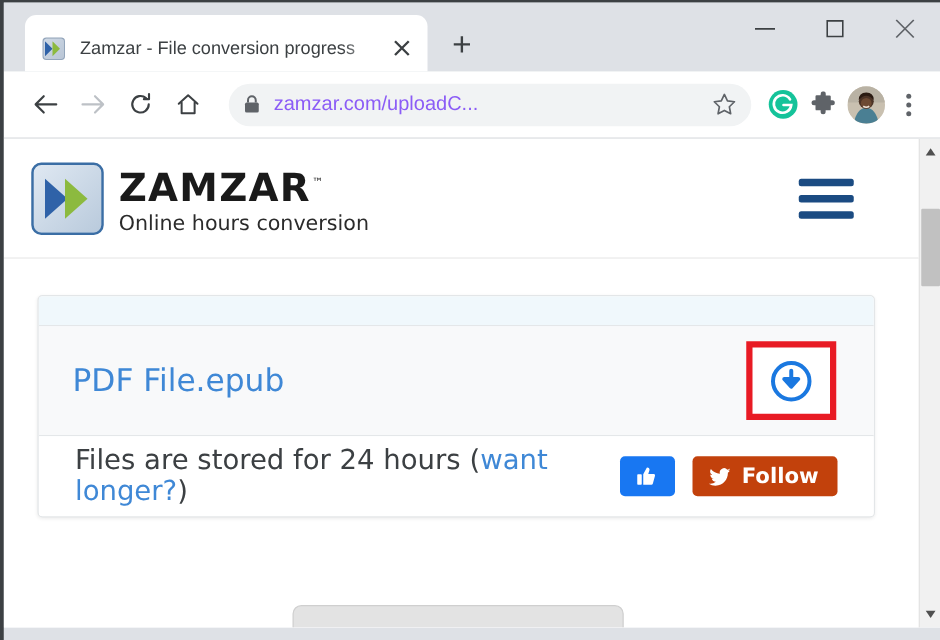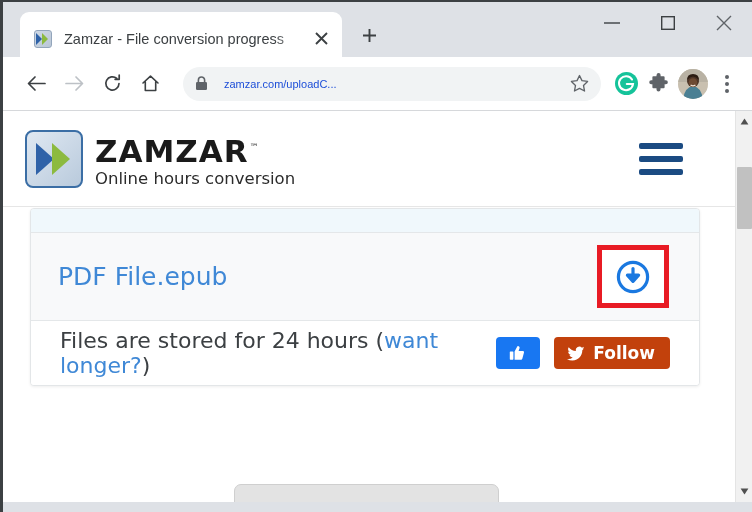--- a/index.html
+++ b/index.html
@@ -107,23 +107,23 @@
     background: #f1f3f4;
     border-radius: 18px;
     display: flex;
     align-items: center;
     padding: 0 12px;
     cursor: text;
     min-width: 0;
   }
   .omnibox-url {
     flex: 1 1 auto;
-    margin-left: 16px;
-    font-size: 11px;
-    color: #1d4ed8;
+    margin-left: 11px;
+    font-size: 16px;
+    color: #8b5cf6;
     white-space: nowrap;
     overflow: hidden;
   }
   .star { flex: 0 0 auto; margin-left: 6px; cursor: pointer; display:flex; }
   .ext-icon {
     width: 32px; height: 32px;
     display: flex; align-items: center; justify-content: center;
     cursor: pointer; flex: 0 0 auto;
   }
   .avatar {
@@ -215,21 +215,21 @@
   .page-body {
     background: #ffffff;
     padding: 0 0 0 0;
     height: 295px;
     position: relative;
   }
 
   .card {
     position: absolute;
     left: 27px; right: 35px;
-    top: 1px;
+    top: 29px;
     background: #ffffff;
     border: 1px solid #e3e6e8;
     border-radius: 4px;
     box-shadow: 0 1px 3px rgba(0,0,0,.07);
     overflow: hidden;
   }
   .card-head {
     height: 24px;
     background: #f0f8fc;
     border-bottom: 1px solid #e4e7e9;

